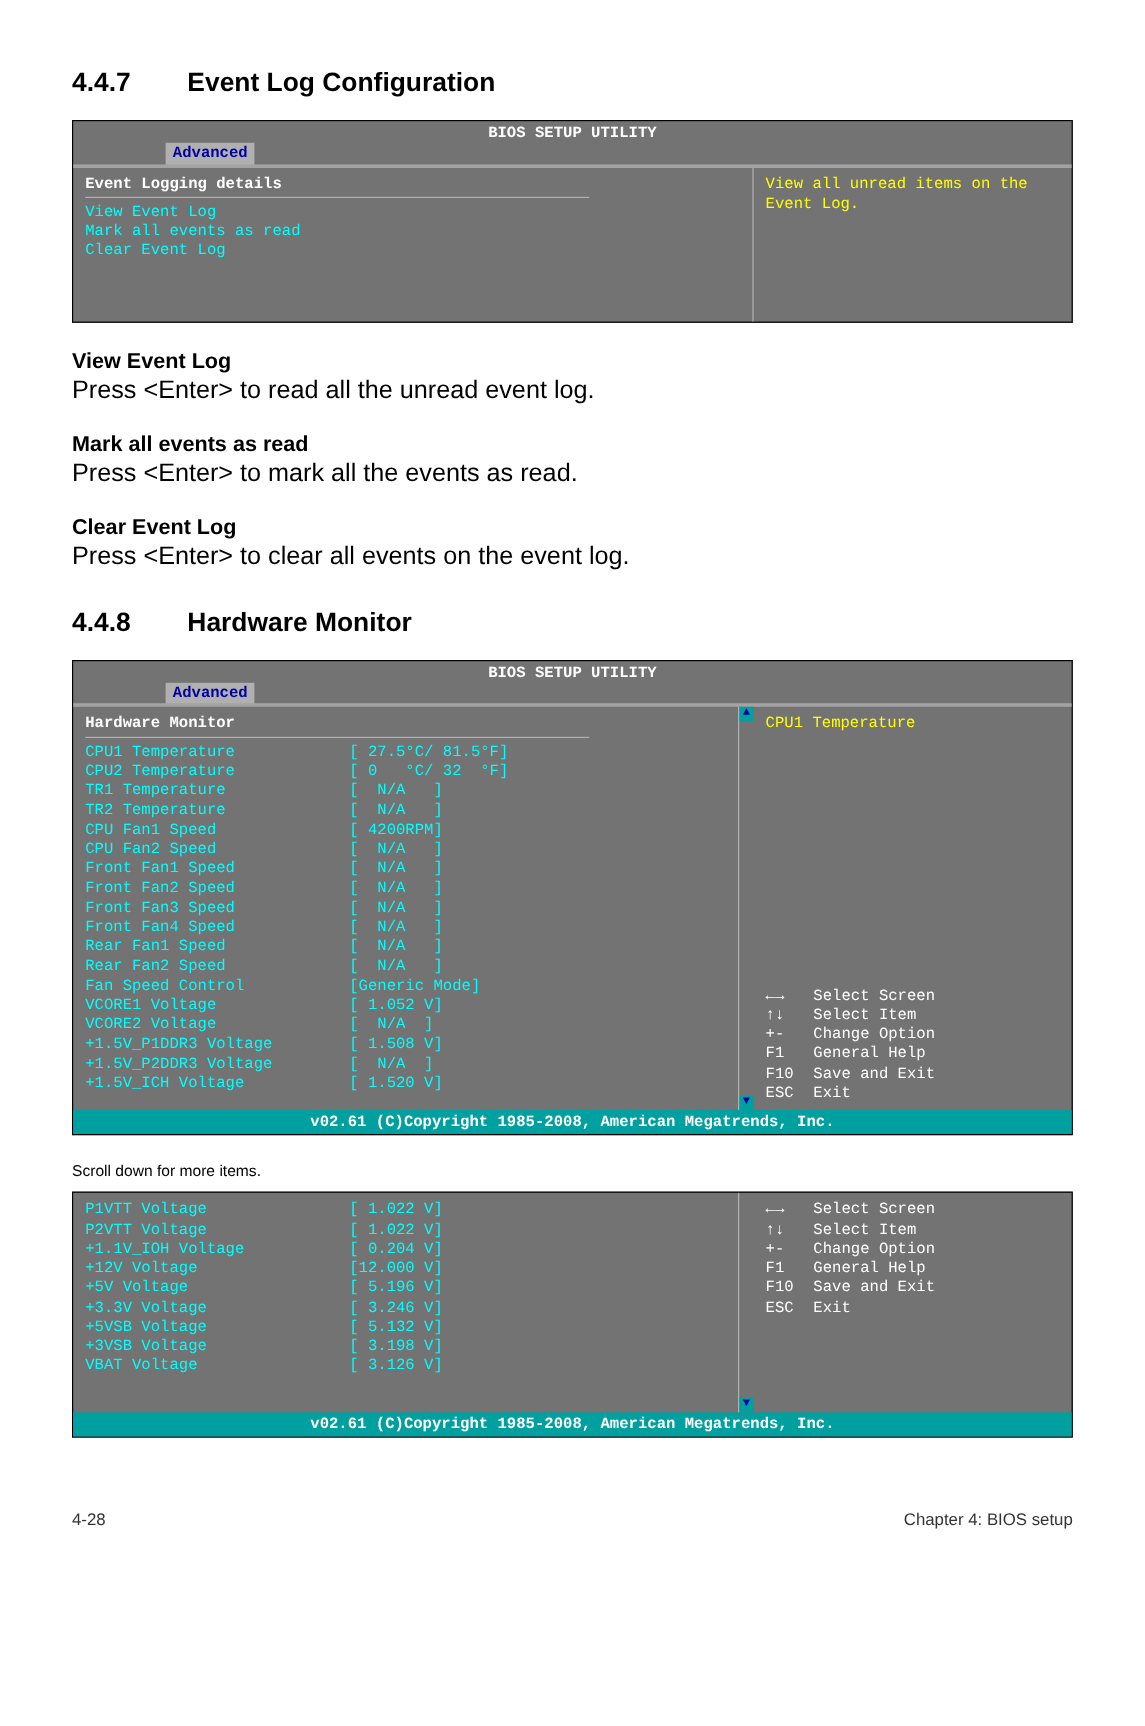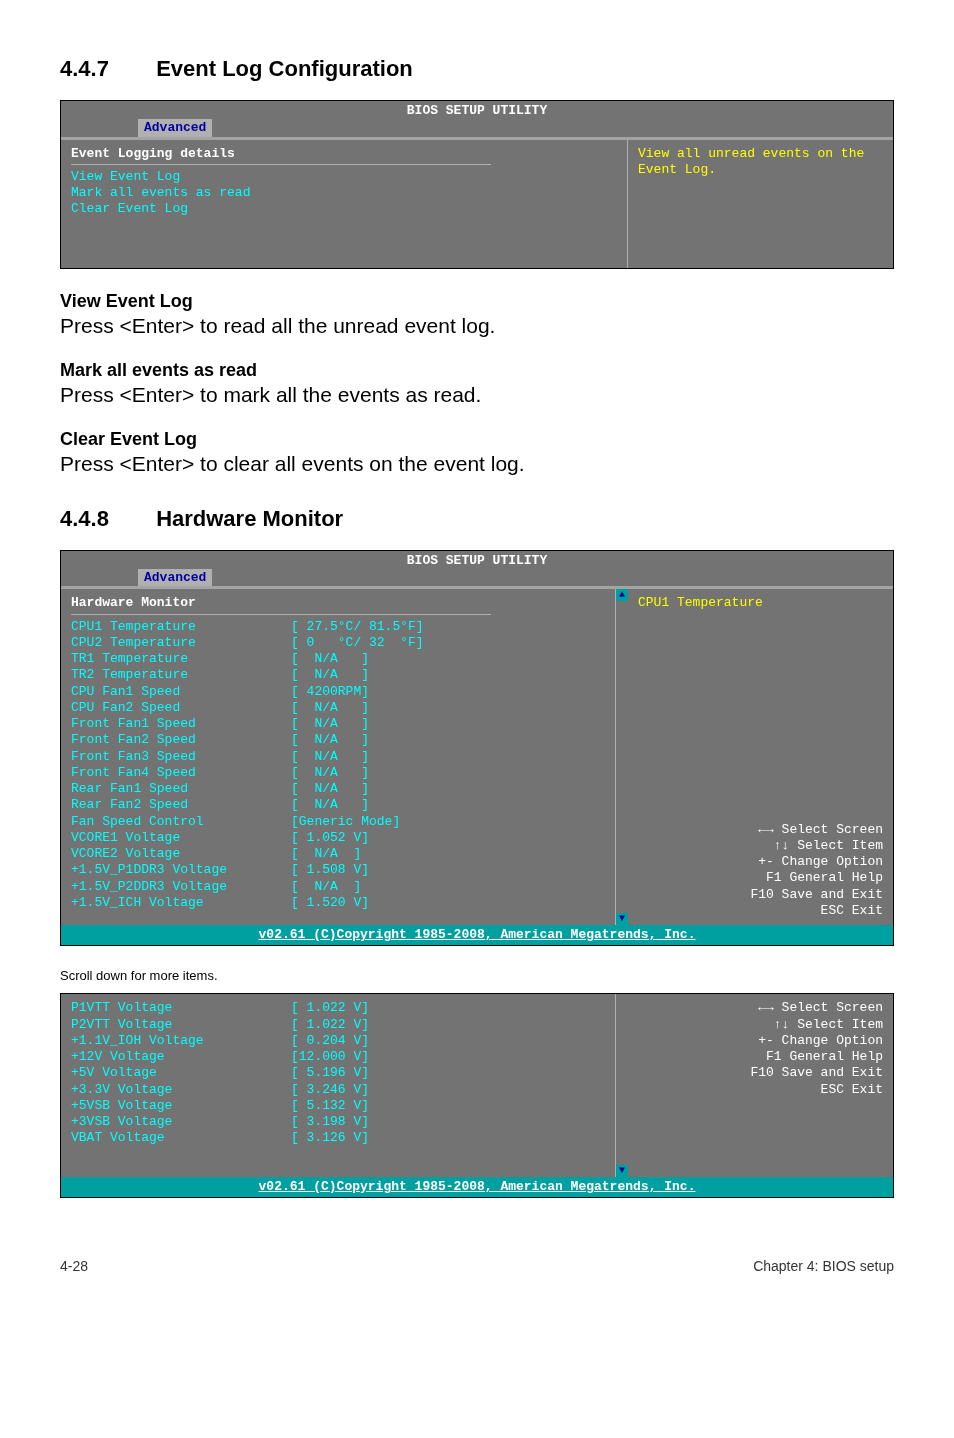--- a/index.html
+++ b/index.html
@@ -84,21 +84,20 @@
     margin-bottom: 4px;
   }
   .cyan { color: #00ffff; }
   .yellow { color: #ffff00; }
   .bios-footer {
     background: #00a0a0;
     color: #fff;
     text-align: center;
     font-weight: bold;
     padding: 2px 16px;
-    text-decoration: underline;
   }
   h3.sub {
     font-size: 18px;
     font-weight: bold;
     margin: 22px 0 2px 0;
   }
   p.body {
     margin: 0 0 4px 0;
     font-size: 21px;
   }
@@ -135,21 +134,20 @@
     font-size: 14px;
     margin-top: 60px;
     color: #333;
   }
   .nav-hints {
     position: absolute;
     bottom: 6px;
     left: 10px;
     right: 10px;
     color: #fff;
-    text-align: right;
   }
   .nav-hints .line {
     white-space: nowrap;
   }
   .nav-key {
     display: inline-block;
     width: 32px;
   }
   .scroll-note {
     font-size: 13px;
@@ -177,21 +175,21 @@
       <span class="tab">Advanced</span>
     </div>
     <div class="bios-body">
       <div class="bios-main"><span class="bios-heading">Event Logging details</span>
 <div class="under"></div><span class="cyan">View Event Log</span>
 <span class="cyan">Mark all events as read</span>
 <span class="cyan">Clear Event Log</span>
 
 </div>
       <div class="bios-side">
-        <span class="yellow">View all unread events on the Event Log.</span>
+        <span class="yellow">View all unread items on the Event Log.</span>
       </div>
     </div>
   </div>
 
   <div id="eventlog-subs">
       <h3 class="sub">View Event Log</h3>
       <p class="body">Press &lt;Enter&gt; to read all the unread event log.</p>
       <h3 class="sub">Mark all events as read</h3>
       <p class="body">Press &lt;Enter&gt; to mark all the events as read.</p>
       <h3 class="sub">Clear Event Log</h3>

